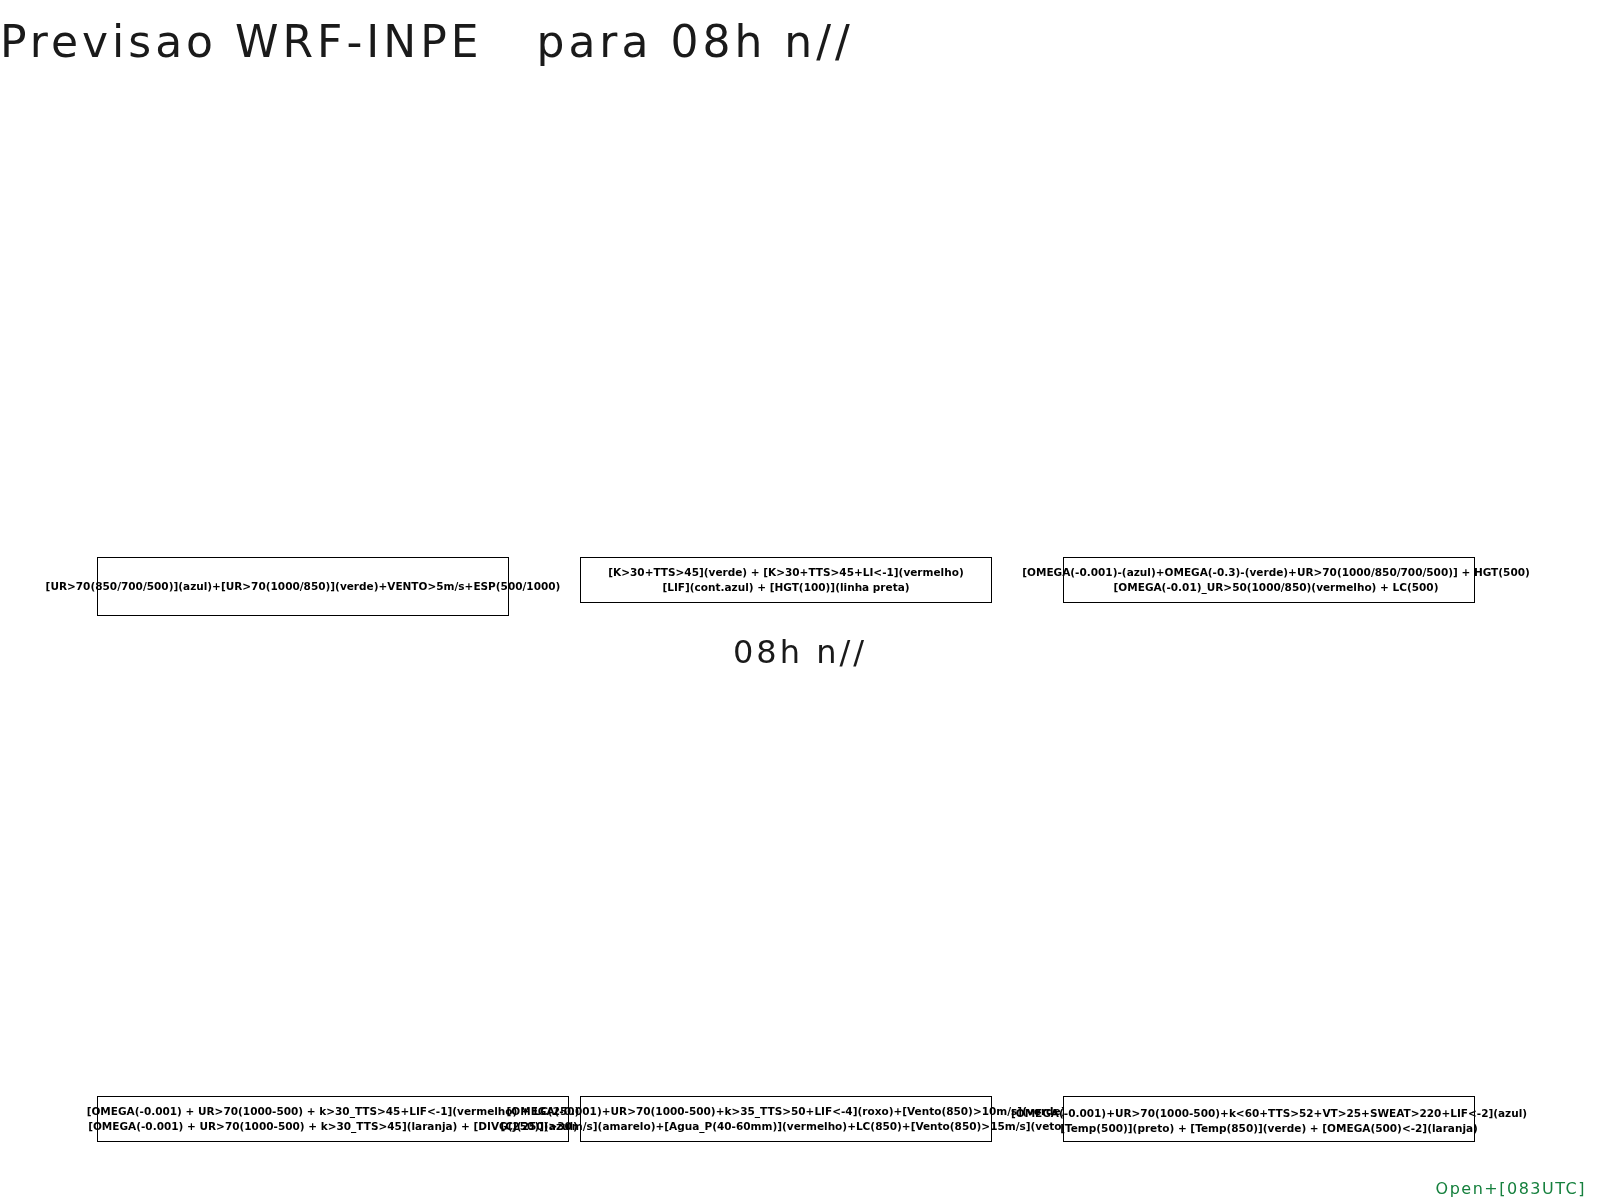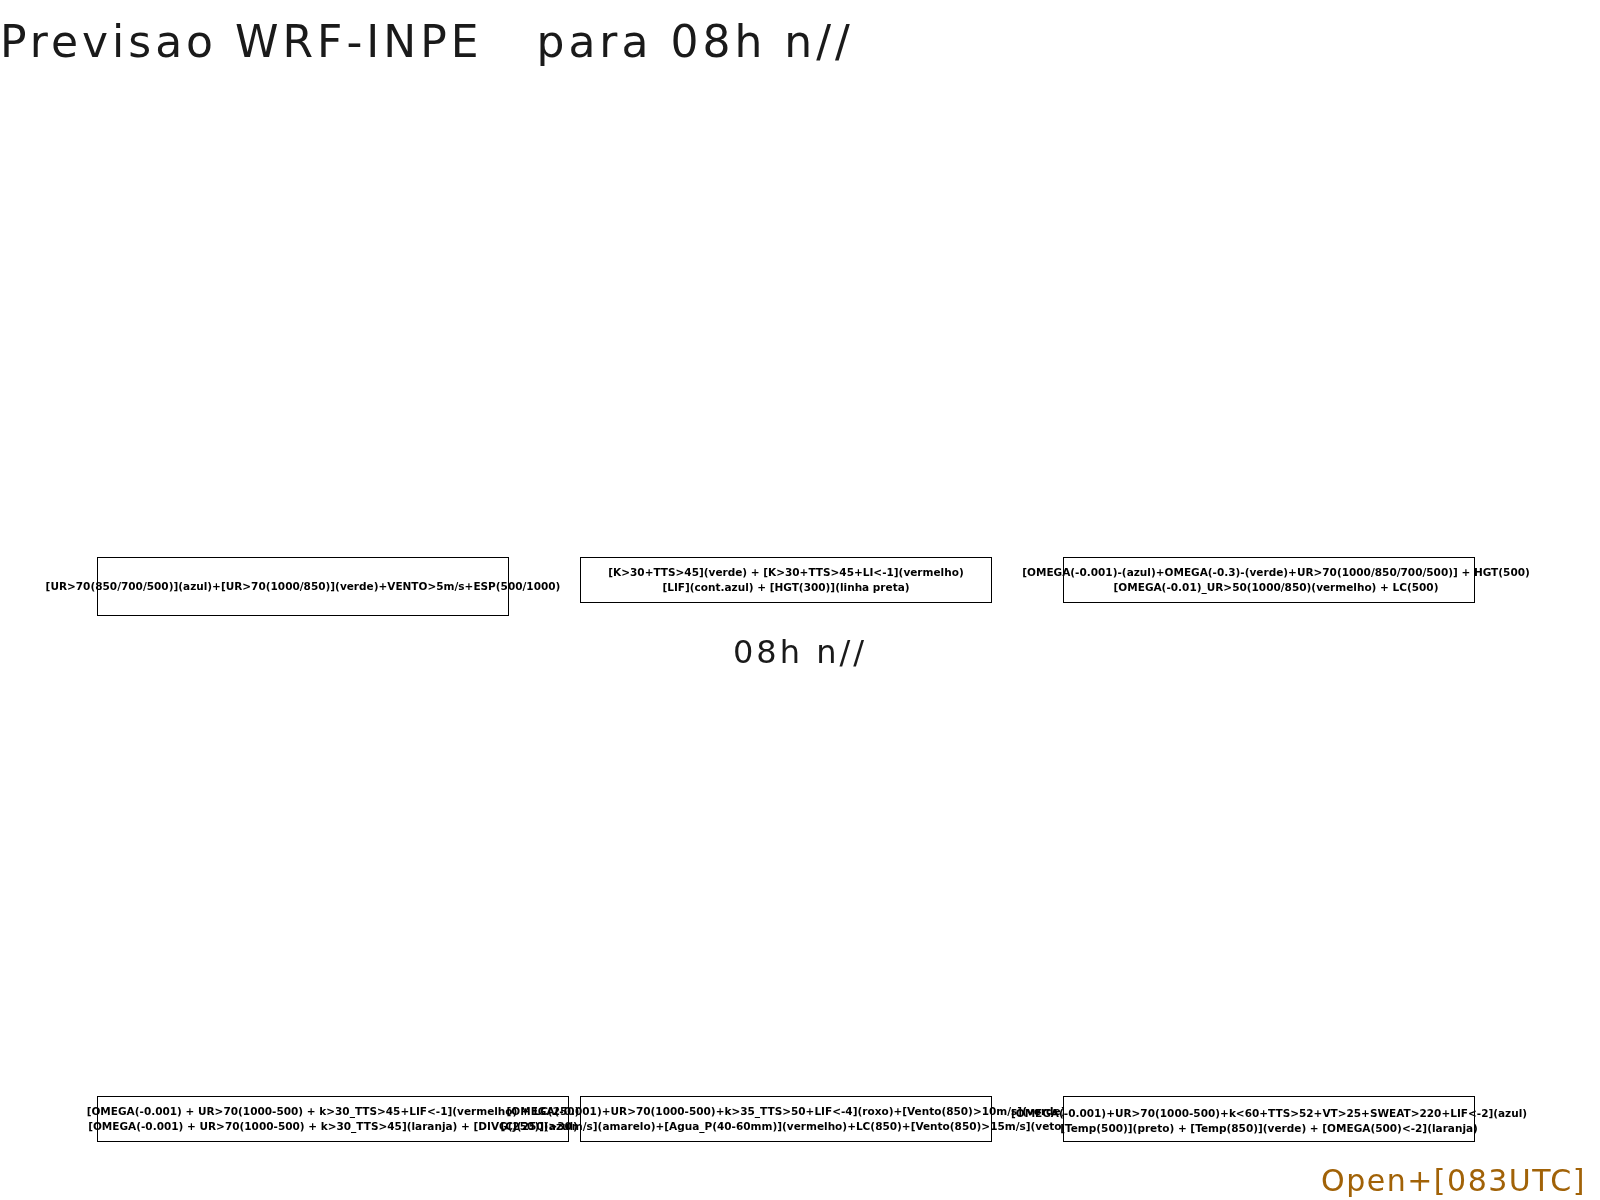--- a/index.html
+++ b/index.html
@@ -41,23 +41,23 @@
     letter-spacing: 3px;
     color: #1a1a1a;
     white-space: pre;
   }
 
   
   .corner-stamp {
     position: absolute;
     right: 14px;
     bottom: 2px;
-    font-size: 30px;
+    font-size: 16px;
     letter-spacing: 1.5px;
-    color: #a16207;
+    color: #15803d;
     white-space: pre;
   }
 
   
   .legend-box {
     position: absolute;
     box-sizing: border-box;
     border: 1.5px solid #000000;
     background: #ffffff;
     display: flex;
@@ -103,21 +103,21 @@
 <div class="panel" style="left:97px;  top:670px; width:412px; height:420px;"></div>
 <div class="panel" style="left:580px; top:670px; width:412px; height:420px;"></div>
 <div class="panel" style="left:1063px;top:670px; width:412px; height:420px;"></div>
 
 <div class="legend-box" id="box-tl">
   <div class="legend-line">[UR&gt;70(850/700/500)](azul)+[UR&gt;70(1000/850)](verde)+VENTO&gt;5m/s+ESP(500/1000)</div>
 </div>
 
 <div class="legend-box" id="box-tc">
   <div class="legend-line">[K&gt;30+TTS&gt;45](verde)  +  [K&gt;30+TTS&gt;45+LI&lt;-1](vermelho)</div>
-  <div class="legend-line">[LIF](cont.azul)  +  [HGT(300)](linha preta)</div>
+  <div class="legend-line">[LIF](cont.azul)  +  [HGT(100)](linha preta)</div>
 </div>
 
 <div class="legend-box" id="box-tr">
   <div class="legend-line">[OMEGA(-0.001)-(azul)+OMEGA(-0.3)-(verde)+UR&gt;70(1000/850/700/500)]  +  HGT(500)</div>
   <div class="legend-line">[OMEGA(-0.01)_UR&gt;50(1000/850)(vermelho)  +  LC(500)</div>
 </div>
 
 <div class="sub-title">08h n//</div>
 
 <div class="legend-box" id="box-bl">

